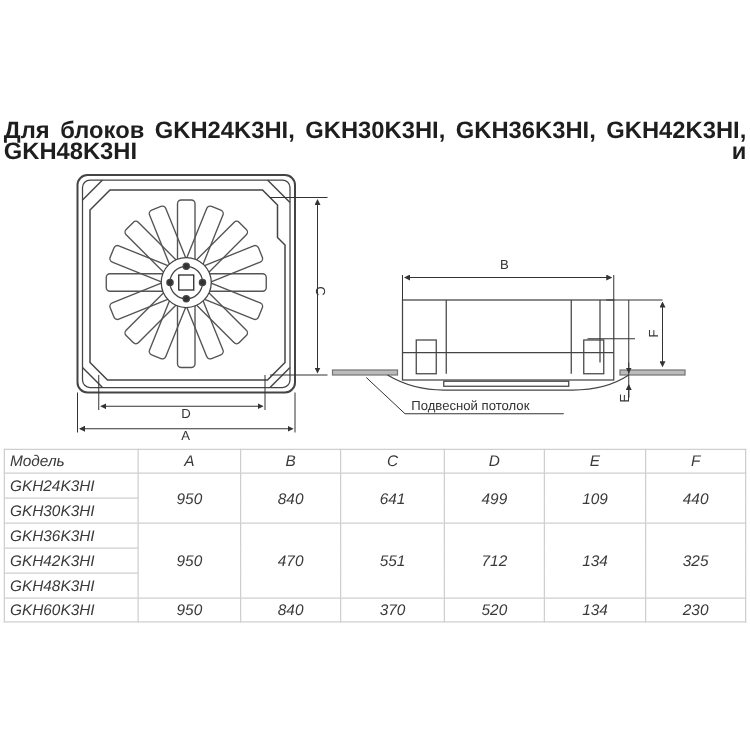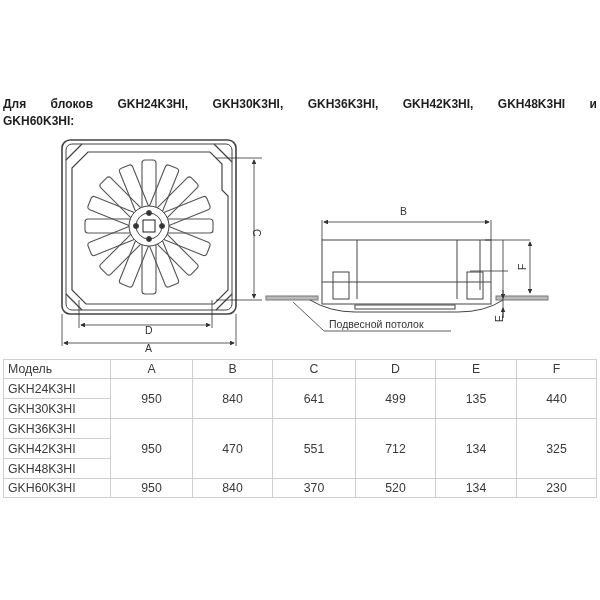--- a/index.html
+++ b/index.html
@@ -1,35 +1,34 @@
 <!DOCTYPE html>
 <html><head>
 <meta charset="utf-8">
 <style>
   html, body { margin:0; padding:0; background:#ffffff; }
   body { width:600px; height:600px; position:relative; overflow:hidden;
          font-family:"Liberation Sans", sans-serif; color:#2a2a2a; }
   .heading { position:absolute; left:3px; top:96px; width:594px;
-             font-weight:bold; font-size:12px; line-height:17px; color:#1e1e1e;
+             font-weight:bold; font-size:19px; line-height:17px; color:#1e1e1e;
              text-align:justify; text-align-last:justify; }
   .heading .l2 { text-align-last:left; display:block; }
   .drawing { position:absolute; left:0; top:0; }
   .dim-label { font-family:"Liberation Sans", sans-serif; font-size:10.5px; fill:#333; }
   table.spec { position:absolute; left:3px; top:359px; border-collapse:collapse;
                font-size:12.3px; color:#3a3a3a; }
-  table.spec td { border:1px solid #cfcfcf; padding:0; height:18px; text-align:center; }
+  table.spec td { border:1px solid #cfcfcf; padding:0; height:18px; text-align:center;font-style:italic; }
   table.spec td.model { text-align:left; padding-left:4px; }
   table.spec tr.hdr td { height:18px; }
 </style>
 </head>
 <body>
 
 <div class="heading">
   <span>Для блоков GKH24K3HI, GKH30K3HI, GKH36K3HI, GKH42K3HI, GKH48K3HI и</span>
-  <span class="l2">GKH60K3HI:</span>
 </div>
 
 <svg class="drawing" width="600" height="360" viewBox="0 0 600 360">
   <defs>
     <marker id="arr" markerWidth="6" markerHeight="6" refX="5" refY="3" orient="auto-start-reverse">
       <path d="M0,0 L6,3 L0,6 z" fill="#333"></path>
     </marker>
   </defs>
 
   <g stroke="#444" fill="none" stroke-width="1">
@@ -131,21 +130,21 @@
     <td>D</td>
     <td>E</td>
     <td>F</td>
   </tr>
   <tr>
     <td class="model" style="height:19px">GKH24K3HI</td>
     <td rowspan="2">950</td>
     <td rowspan="2">840</td>
     <td rowspan="2">641</td>
     <td rowspan="2">499</td>
-    <td rowspan="2">135</td>
+    <td rowspan="2">109</td>
     <td rowspan="2">440</td>
   </tr>
   <tr>
     <td class="model" style="height:19px">GKH30K3HI</td>
   </tr>
   <tr>
     <td class="model" style="height:19px">GKH36K3HI</td>
     <td rowspan="3">950</td>
     <td rowspan="3">470</td>
     <td rowspan="3">551</td>

